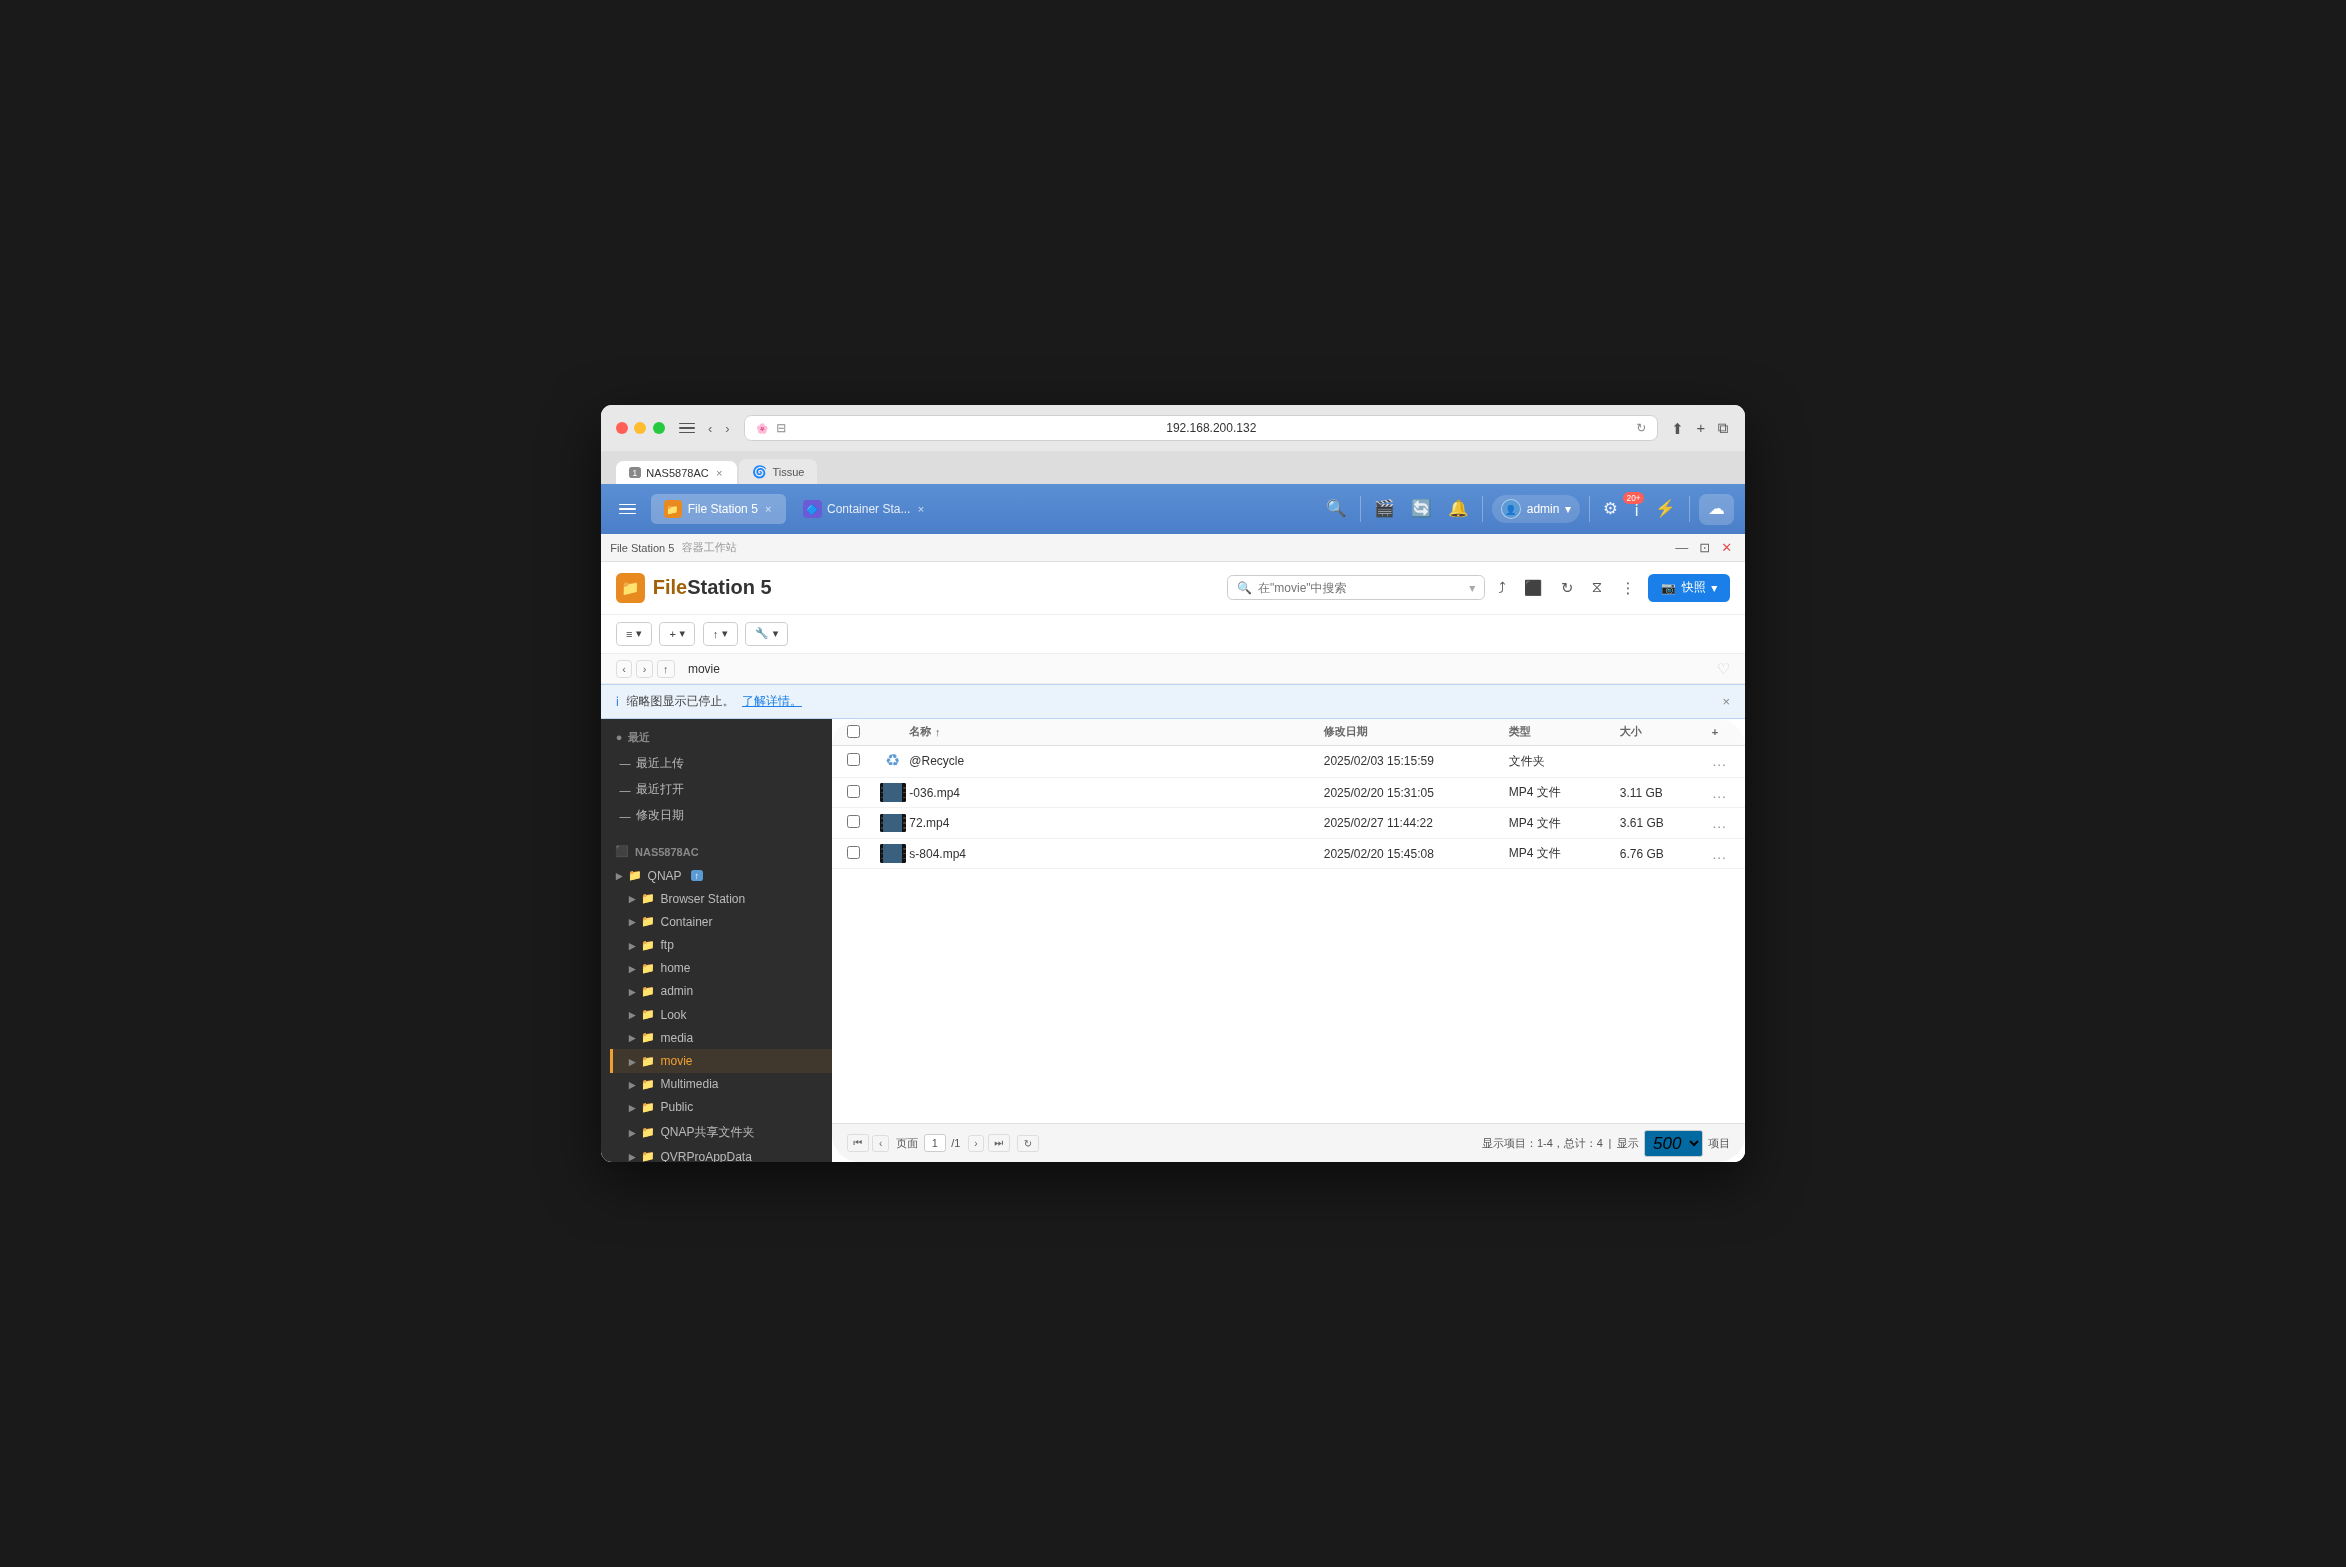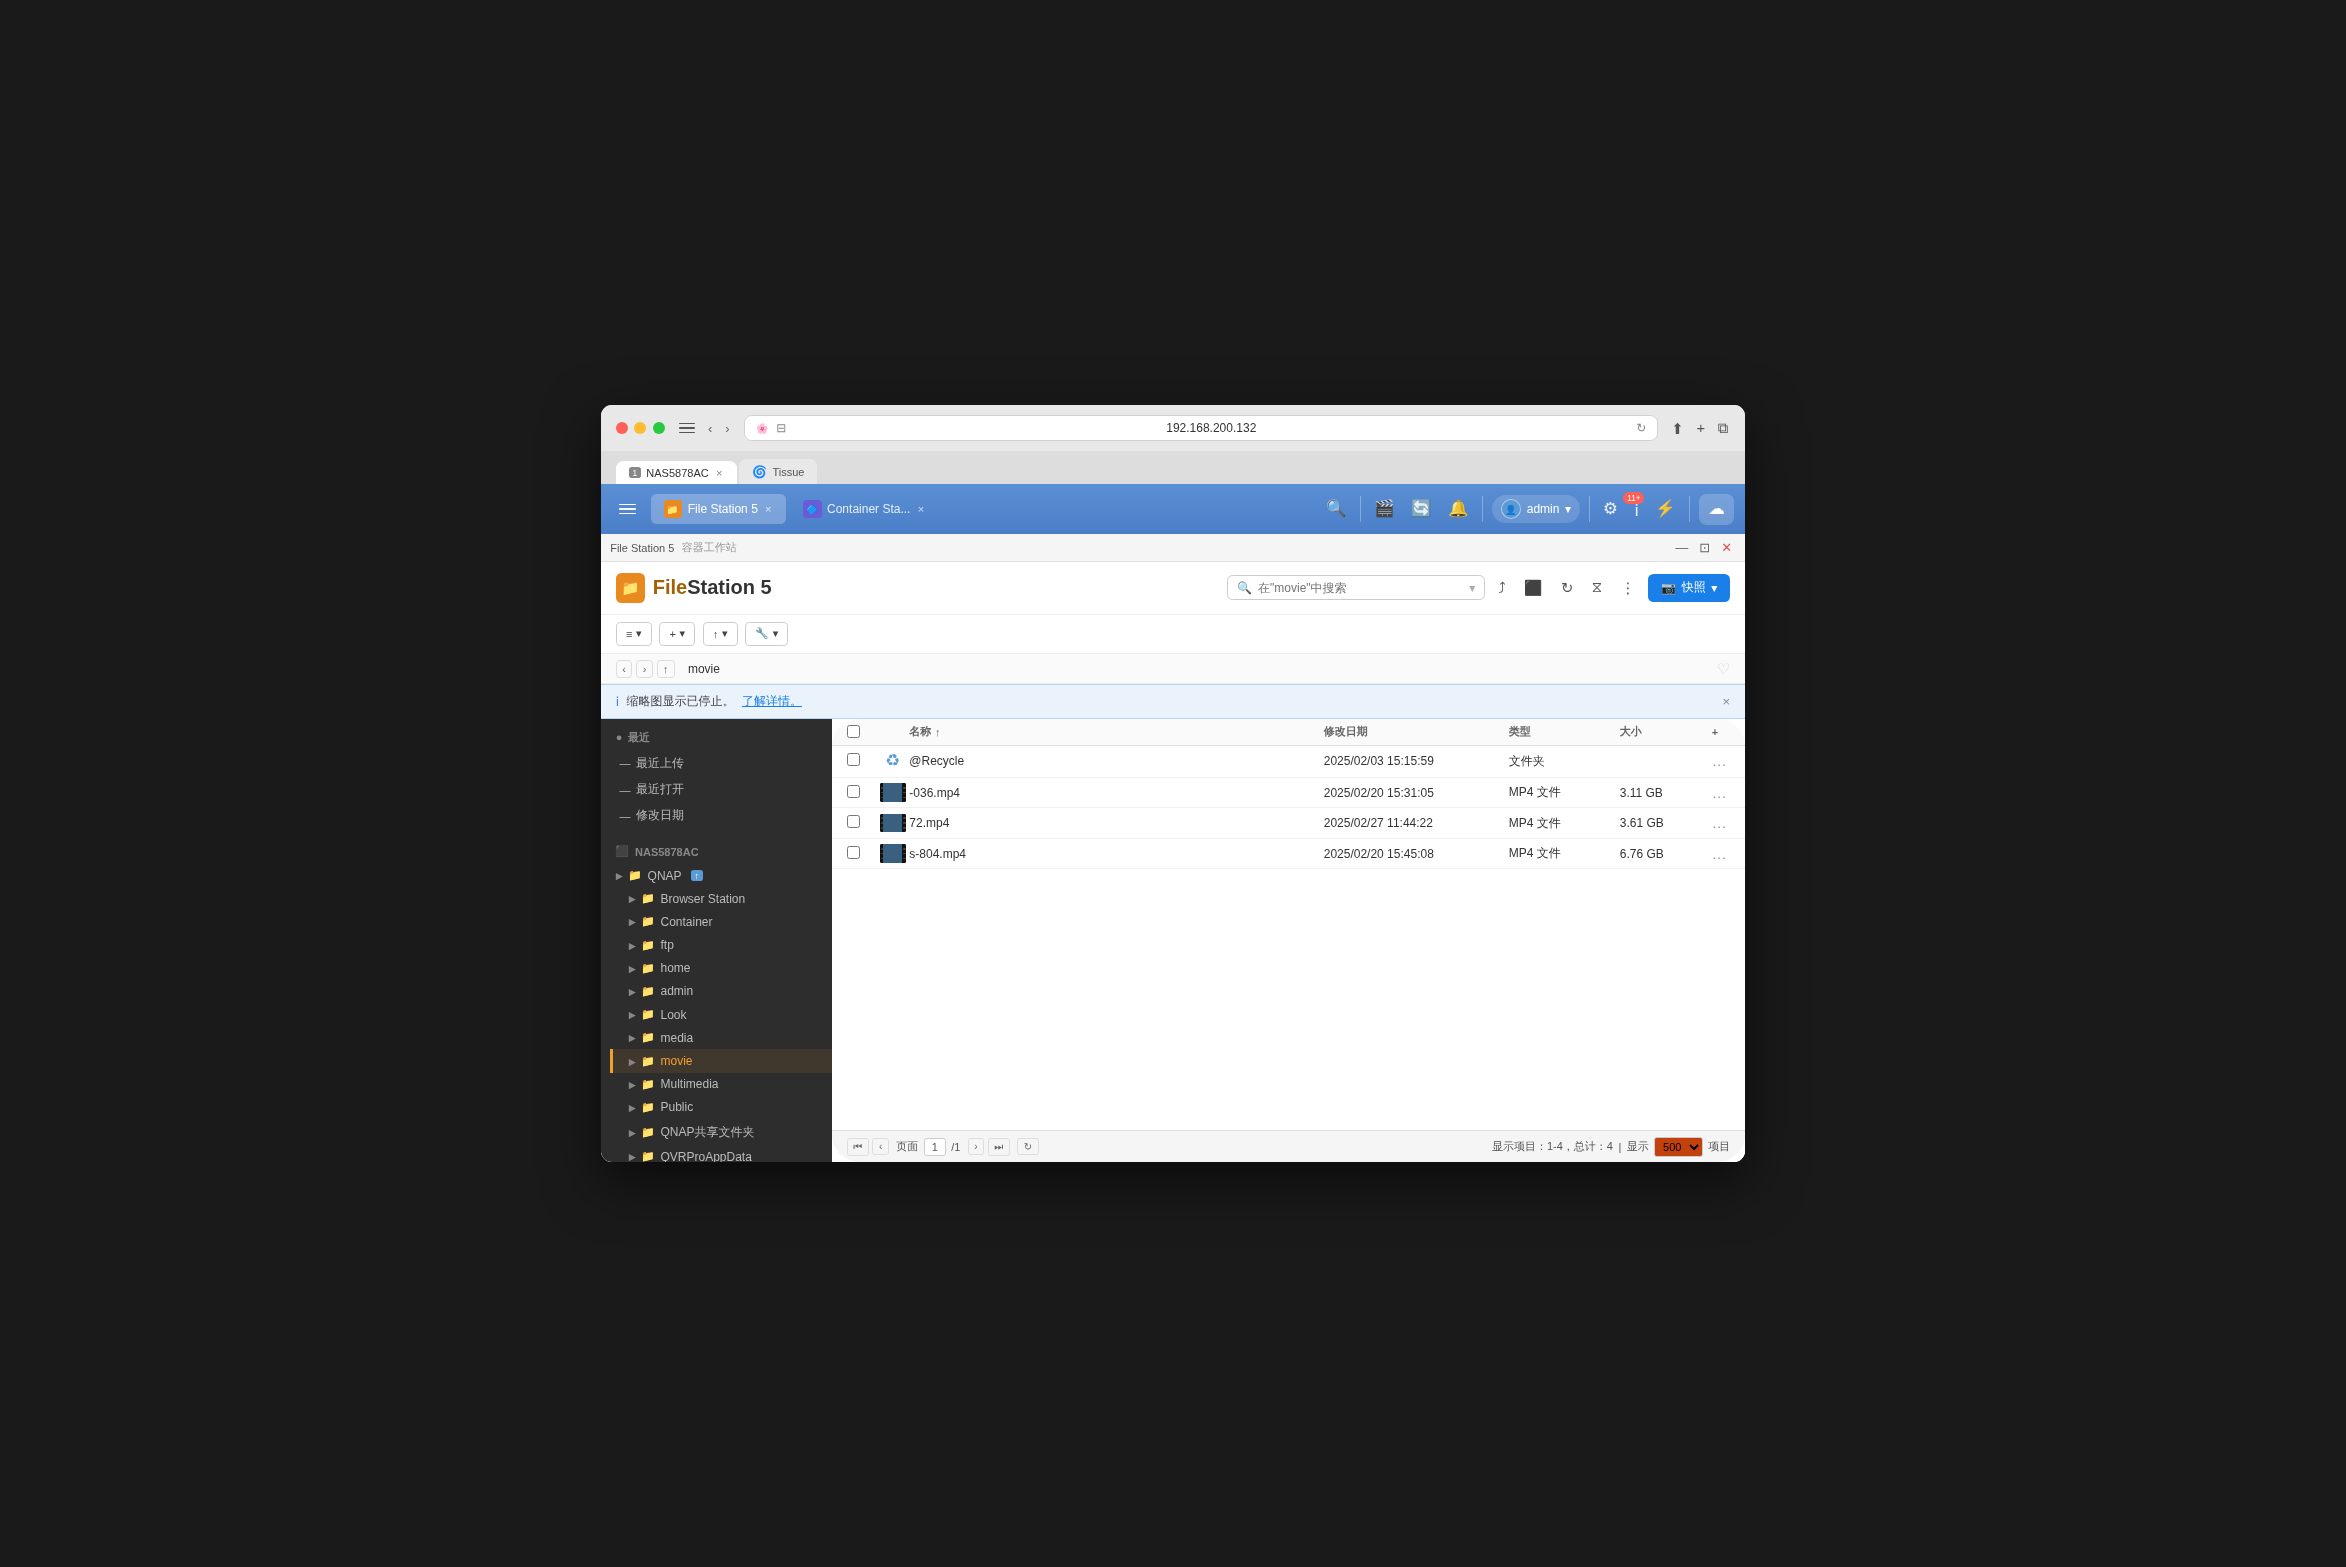--- a/index.html
+++ b/index.html
@@ -652,22 +652,23 @@
     .fs-footer-info {
       margin-left: auto;
       display: flex;
       align-items: center;
       gap: 5.5px;
     }
     .fs-footer-select {
       border: 0.9px solid #ccc;
       border-radius: 2.8px;
       padding: 1.8px 3.7px;
-      font-size: 11px;
-      background: #c2410c;
+      font-size: 17px;
+      background: #0369a1;
+      font-style: italic;
     }
     
     .active-folder-indicator {
       position: absolute;
       left: 0;
       top: 0;
       bottom: 0;
       width: 2.8px;
       background: #f0a030;
     }
@@ -750,21 +751,21 @@
           <div class="nas-user-avatar">👤</div>
           <span>admin</span>
           <span>▾</span>
         </div>
         <div class="nas-topbar-divider"></div>
         <button class="nas-topbar-btn" style="position:relative">
           ⚙
         </button>
         <button class="nas-topbar-btn" style="position:relative">
           ℹ
-          <span class="nas-badge">11+</span>
+          <span class="nas-badge">20+</span>
         </button>
         <button class="nas-topbar-btn">⚡</button>
         <div class="nas-topbar-divider"></div>
         <button class="nas-cloud-btn">☁</button>
       </div>
     </div>
 
     <div class="fs-titlebar">
       <span>File Station 5</span>
       <span style="color:#999">容器工作站</span>

